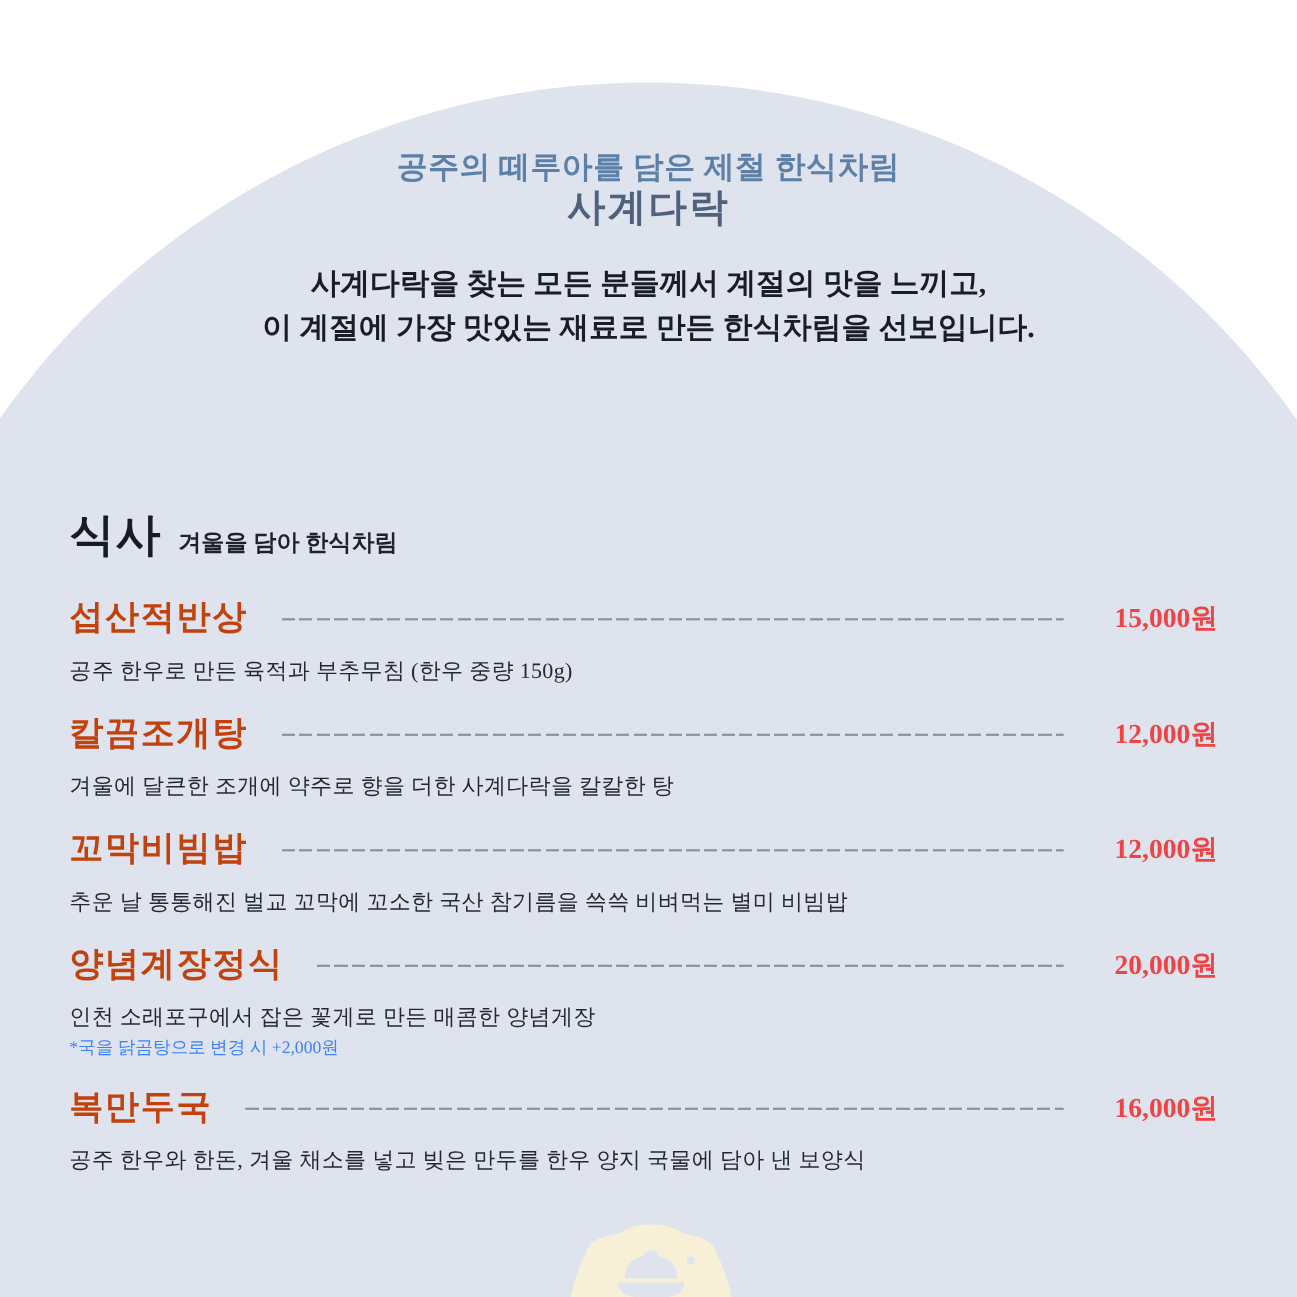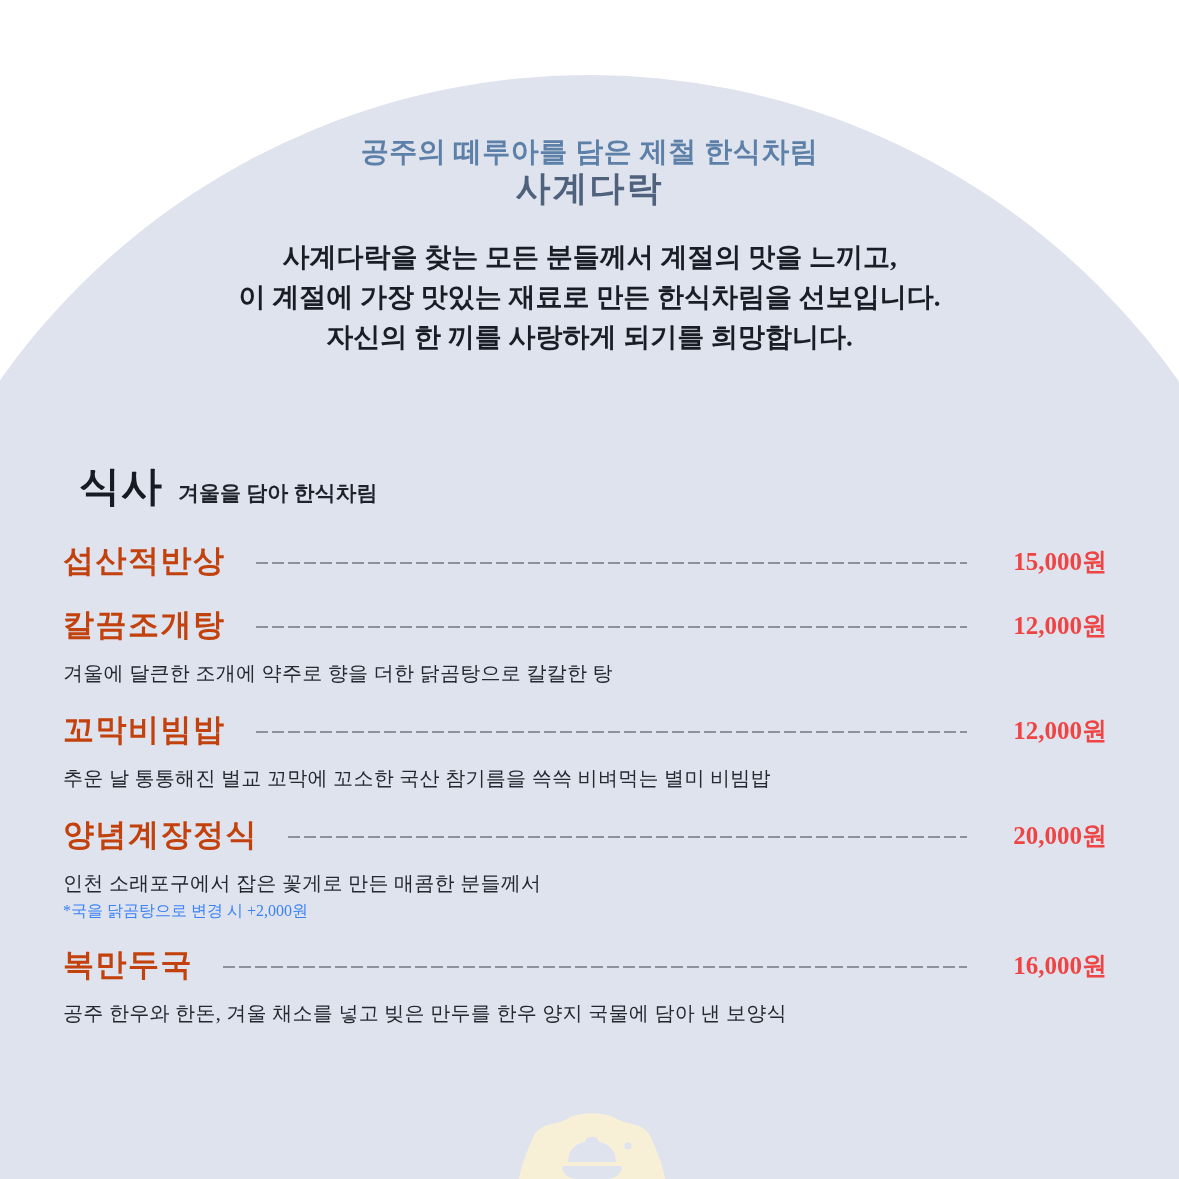--- a/index.html
+++ b/index.html
@@ -19,21 +19,21 @@
     top:133px; font-size:28px; font-weight:700; color:#5d80a8; letter-spacing:0.5px;
   }
   .title {
     top:165px; font-size:35px; font-weight:700; color:#50617d; letter-spacing:2px;
   }
   .intro {
     top:237px; font-size:27px; line-height:40px; font-weight:700; color:#191d25;
   }
   .section {
     position:absolute; left:63px; top:459px;
-    display:flex; align-items:baseline; gap:15px;margin-left:16px;
+    display:flex; align-items:baseline; gap:15px;
   }
   .section-title { font-size:41px; font-weight:700; letter-spacing:1px; color:#171b23; }
   .section-sub   { font-size:21px; font-weight:700; color:#1e222a; }
   .menu { position:absolute; left:63px; right:72px; top:540px; }
   .item { margin-bottom:22px; }
   .item-row { display:flex; align-items:center; }
   .item-name {
     font-size:31px; font-weight:700; letter-spacing:1.5px; color:#c2410c;
     white-space:nowrap;
   }
@@ -57,66 +57,66 @@
 <body>
 
 <div class="arch"></div>
 
 <div class="centered subtitle">공주의 떼루아를 담은 제철 한식차림</div>
 <div class="centered title">사계다락</div>
 
 <div class="centered intro">
   <div>사계다락을 찾는 모든 분들께서 계절의 맛을 느끼고,</div>
   <div>이 계절에 가장 맛있는 재료로 만든 한식차림을 선보입니다.</div>
-  <div>자신의 한 끼를 사랑하게 되기를 희망합니다.</div>
 </div>
 
 <div class="section">
   <span class="section-title">식사</span>
   <span class="section-sub">겨울을 담아 한식차림</span>
 </div>
 
 <div class="menu">
 
   <div class="item">
     <div class="item-row">
       <span class="item-name">섭산적반상</span>
       <span class="leader"></span>
       <span class="item-price">15,000원</span>
     </div>
+    <div class="item-desc">공주 한우로 만든 육적과 부추무침 (한우 중량 150g)</div>
 
   </div>
 
   <div class="item">
     <div class="item-row">
       <span class="item-name">칼끔조개탕</span>
       <span class="leader"></span>
       <span class="item-price">12,000원</span>
     </div>
-    <div class="item-desc">겨울에 달큰한 조개에 약주로 향을 더한 닭곰탕으로 칼칼한 탕</div>
+    <div class="item-desc">겨울에 달큰한 조개에 약주로 향을 더한 사계다락을 칼칼한 탕</div>
 
   </div>
 
   <div class="item">
     <div class="item-row">
       <span class="item-name">꼬막비빔밥</span>
       <span class="leader"></span>
       <span class="item-price">12,000원</span>
     </div>
     <div class="item-desc">추운 날 통통해진 벌교 꼬막에 꼬소한 국산 참기름을 쓱쓱 비벼먹는 별미 비빔밥</div>
 
   </div>
 
   <div class="item">
     <div class="item-row">
       <span class="item-name">양념계장정식</span>
       <span class="leader"></span>
       <span class="item-price">20,000원</span>
     </div>
-    <div class="item-desc">인천 소래포구에서 잡은 꽃게로 만든 매콤한 분들께서</div>
+    <div class="item-desc">인천 소래포구에서 잡은 꽃게로 만든 매콤한 양념게장</div>
     <div class="item-note">*국을 닭곰탕으로 변경 시 +2,000원</div>
   </div>
 
   <div class="item">
     <div class="item-row">
       <span class="item-name">복만두국</span>
       <span class="leader"></span>
       <span class="item-price">16,000원</span>
     </div>
     <div class="item-desc">공주 한우와 한돈, 겨울 채소를 넣고 빚은 만두를 한우 양지 국물에 담아 낸 보양식</div>

